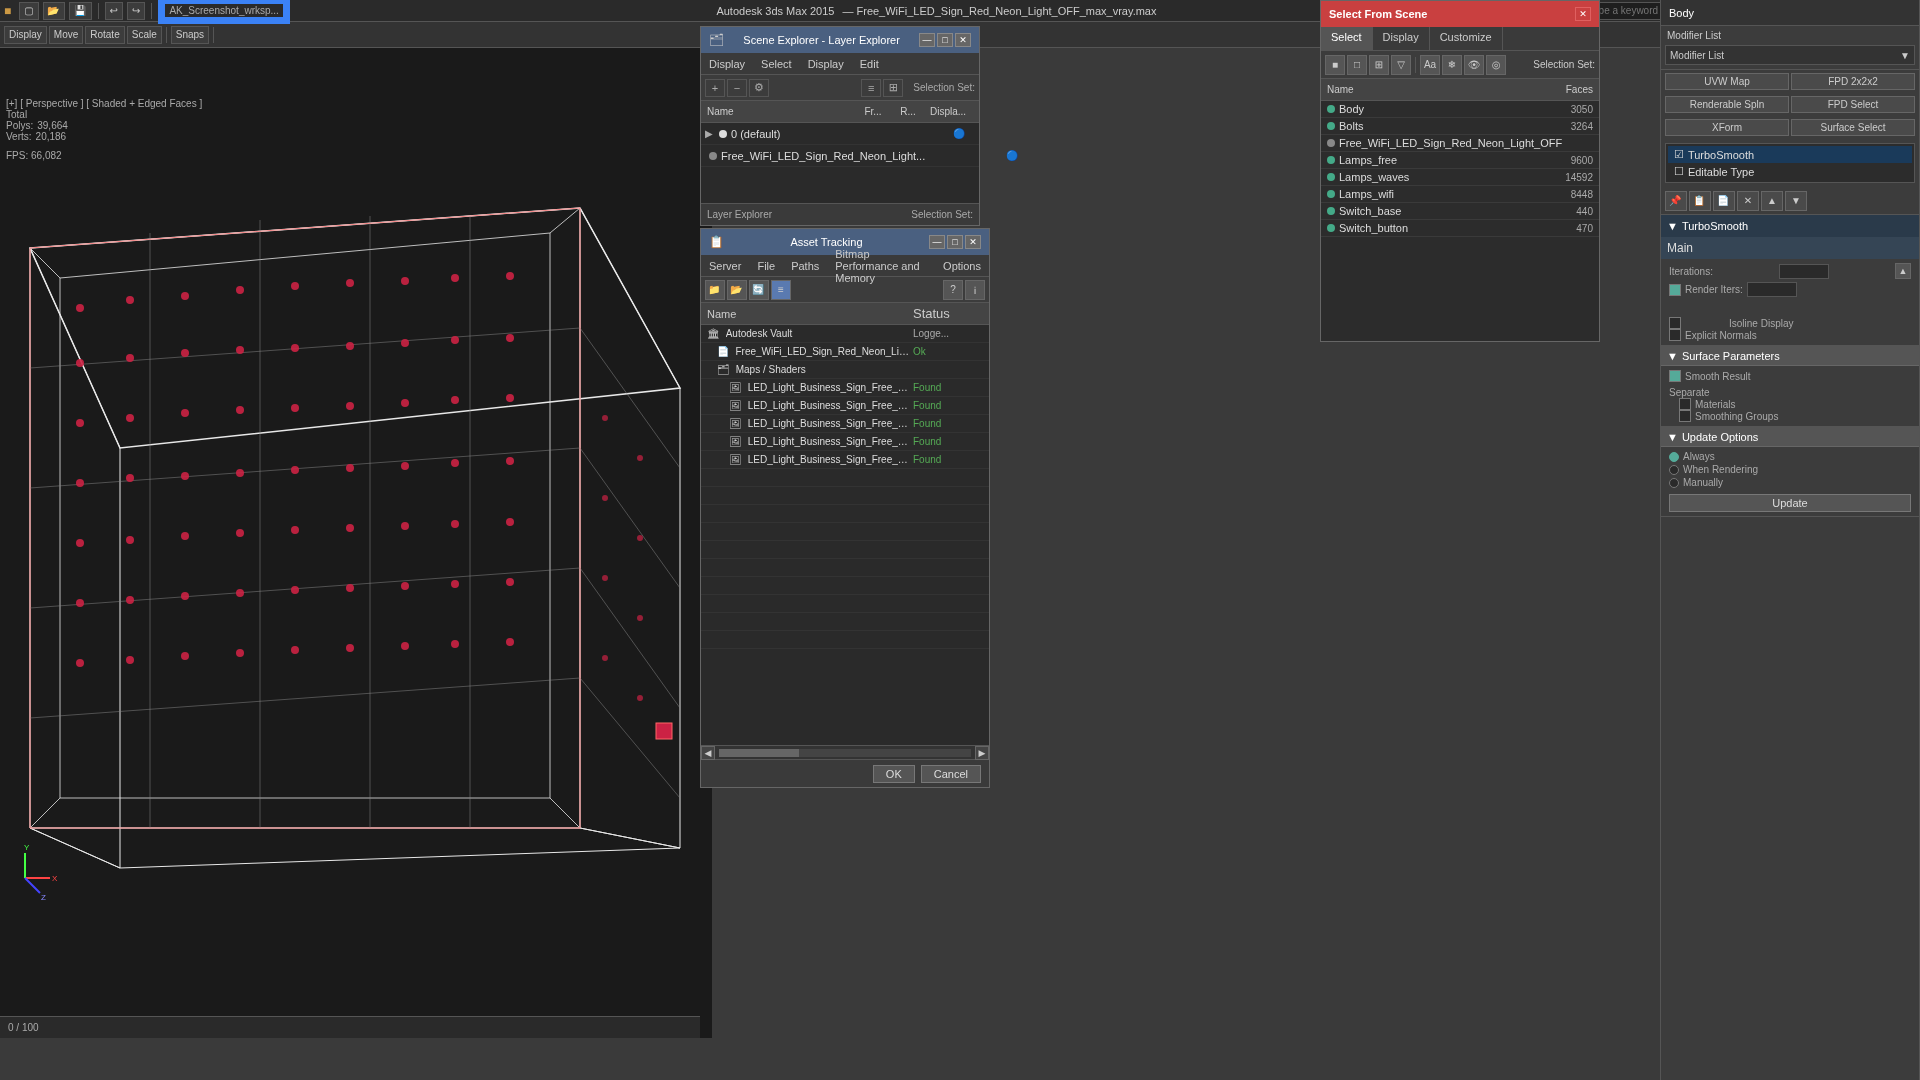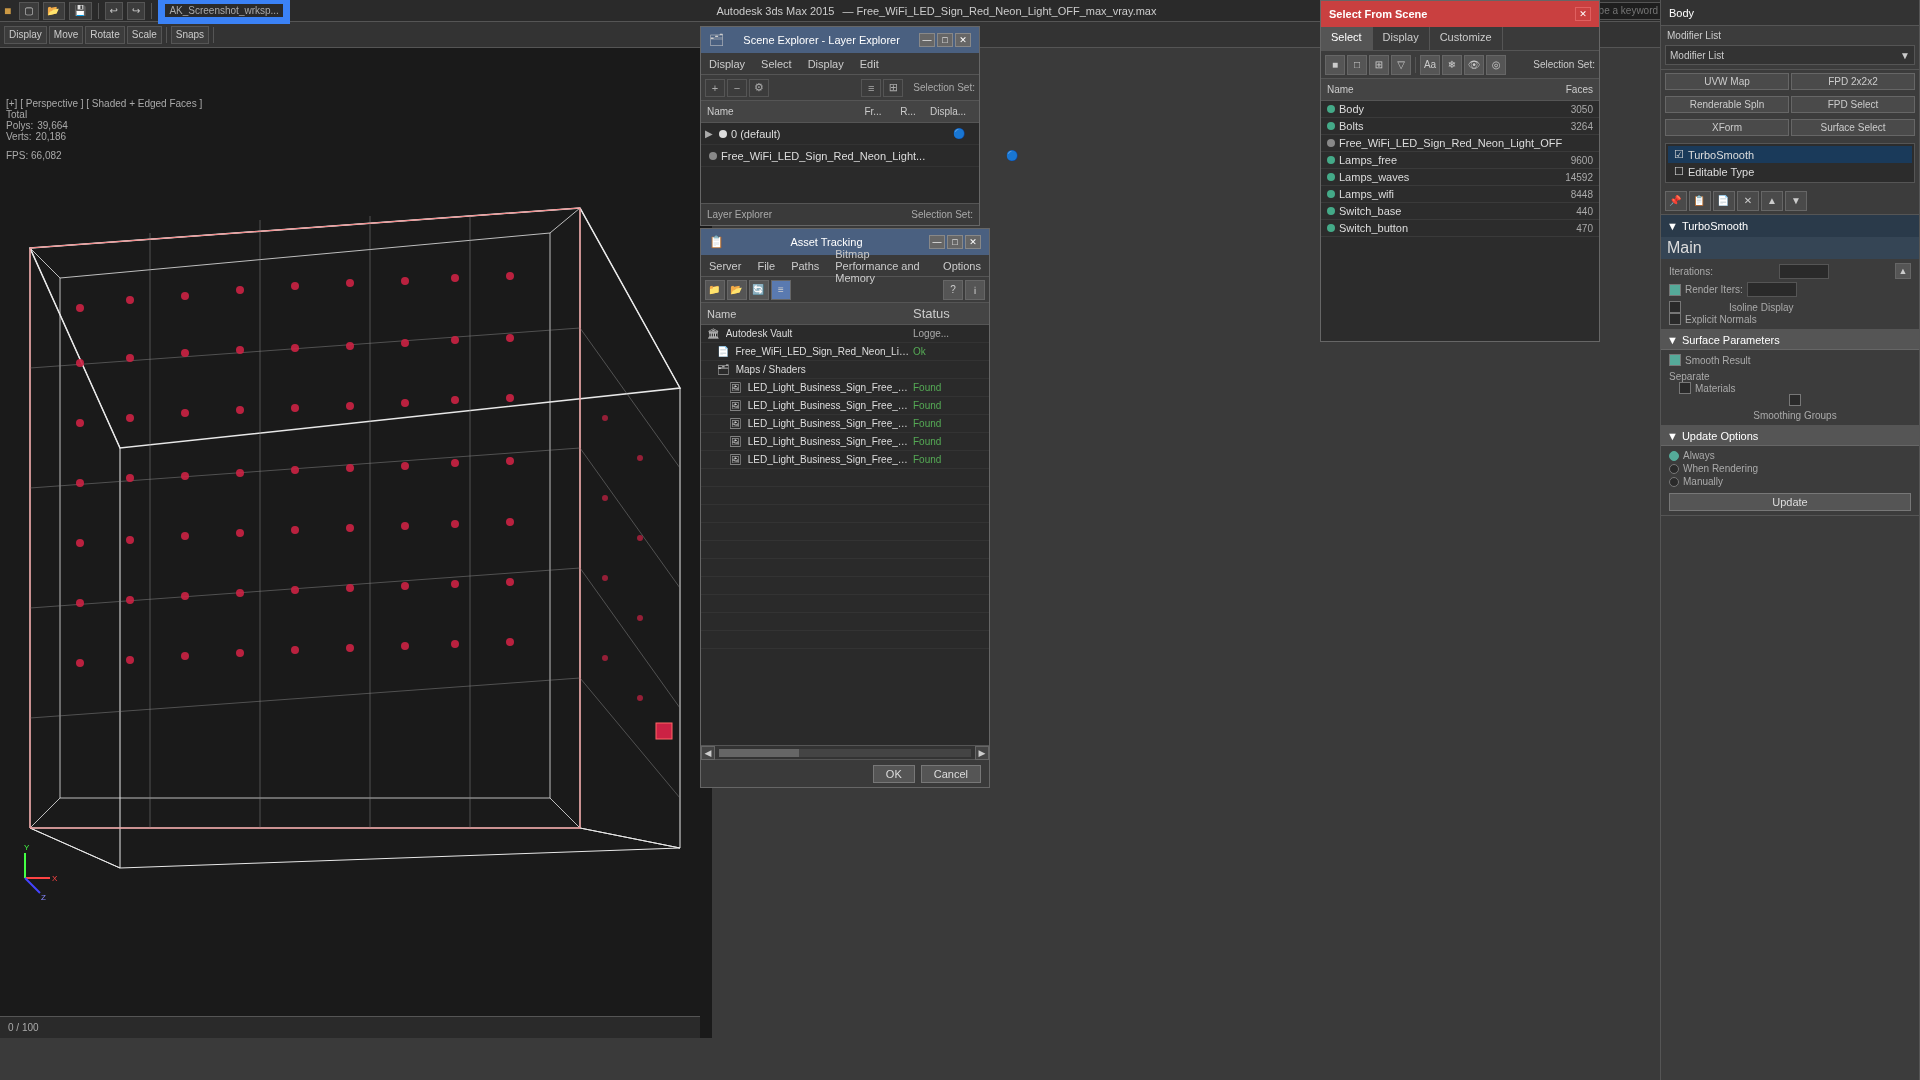--- a/index.html
+++ b/index.html
@@ -491,21 +491,21 @@
       color: #fff;
       display: flex;
       align-items: center;
       gap: 4px;
       cursor: pointer;
       height: 22px;
     }
     .ts-subheader {
       background: #354555;
       padding: 3px 6px;
-      font-size: 16px;
+      font-size: 12px;
       color: #ddd;
       display: flex;
       align-items: center;
       height: 22px;
     }
 
     
     #mod-toolbar {
       display: flex;
       align-items: center;
@@ -1065,21 +1065,21 @@
       <div class="modifier-row">
         <span class="modifier-label">Iterations:</span>
         <input type="text" class="modifier-value" style="background: rgb(42, 42, 42); border: 1px solid rgb(85, 85, 85); color: rgb(221, 221, 221); font-size: 10px; width: 50px; text-align: right;">
         <button style="background:#555;border:1px solid #666;color:#ccc;width:16px;height:16px;cursor:pointer;font-size:9px;">▲</button>
       </div>
       <div class="modifier-checkbox">
         <div class="mod-cb checked"></div>
         <span class="modifier-label">Render Iters:</span>
         <input type="text" class="modifier-value" style="background: rgb(42, 42, 42); border: 1px solid rgb(85, 85, 85); color: rgb(221, 221, 221); font-size: 10px; width: 30px; text-align: right;">
       </div>
-      <div class="modifier-checkbox" style="margin-top:4px;gap:48px;">
+      <div class="modifier-checkbox" style="margin-top:20px;gap:48px;">
         <div class="mod-cb"></div>
         <span class="modifier-label">Isoline Display</span>
       </div>
       <div class="modifier-checkbox">
         <div class="mod-cb"></div>
         <span class="modifier-label">Explicit Normals</span>
       </div>
     </div>
   </div>
 
@@ -1092,21 +1092,21 @@
       <div class="modifier-checkbox">
         <div class="mod-cb checked"></div>
         <span class="modifier-label">Smooth Result</span>
       </div>
       <div style="margin-top:4px;">
         <span class="modifier-label">Separate</span>
         <div class="modifier-checkbox" style="padding-left:10px;">
           <div class="mod-cb"></div>
           <span class="modifier-label">Materials</span>
         </div>
-        <div class="modifier-checkbox" style="padding-left:10px;flex-direction:column;">
+        <div class="modifier-checkbox" style="padding-left:10px;">
           <div class="mod-cb"></div>
           <span class="modifier-label">Smoothing Groups</span>
         </div>
       </div>
     </div>
   </div>
 
   <div class="modifier-section">
     <div class="section-title-bar">
       <span>▼</span>

